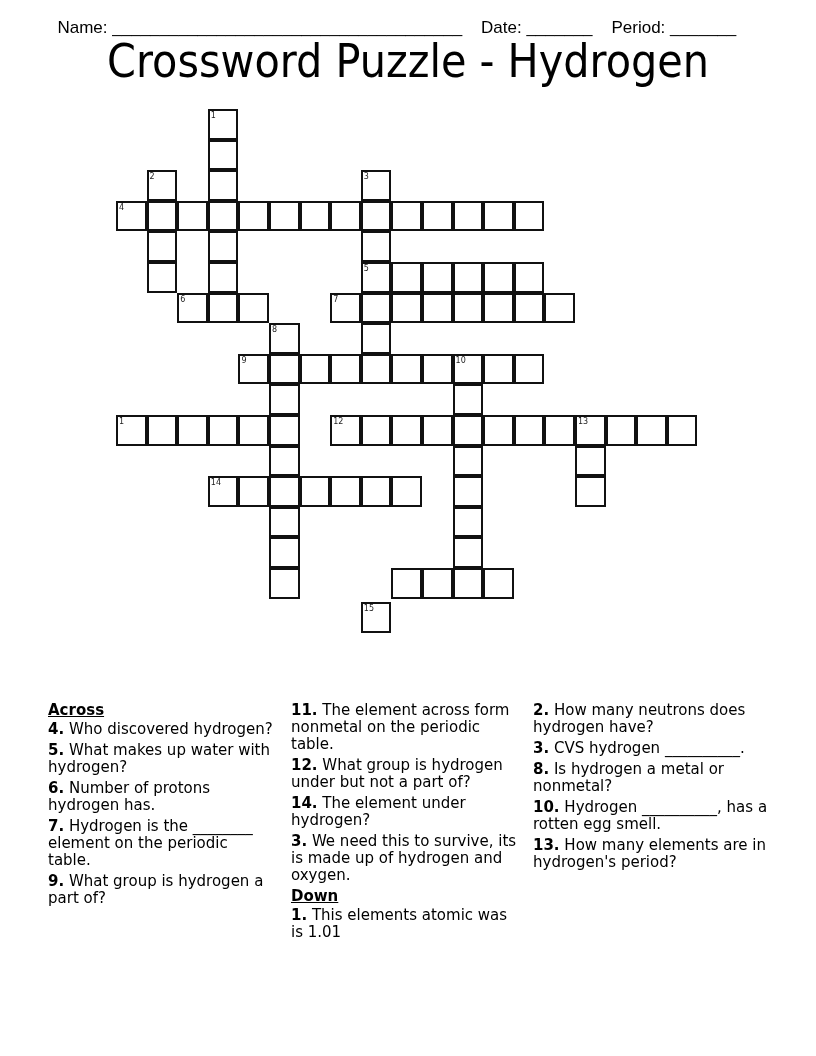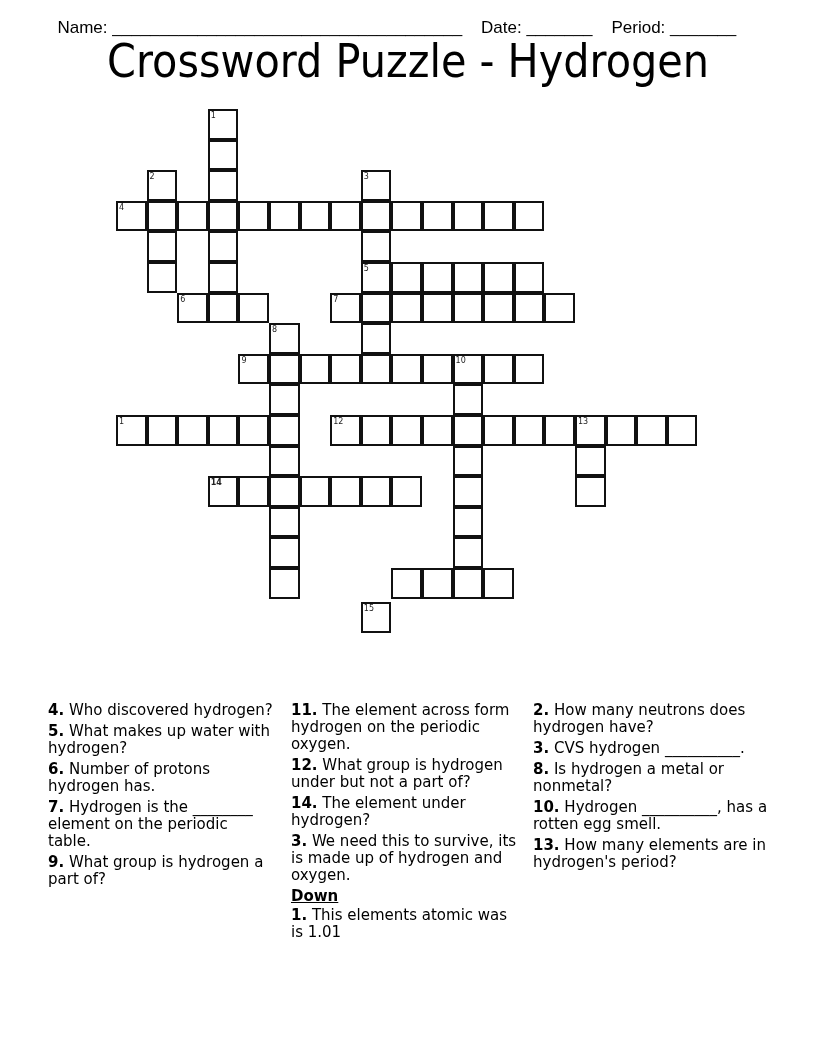--- a/index.html
+++ b/index.html
@@ -132,46 +132,47 @@
     <div class="cell" style="left: 514.8px; top: 416px;"></div>
     <div class="cell" style="left: 545.4px; top: 416px;"></div>
     <div class="cell" style="left: 576px; top: 416px;">
       <span class="num">13</span>
     </div>
     <div class="cell" style="left: 606.6px; top: 416px;"></div>
     <div class="cell" style="left: 637.2px; top: 416px;"></div>
     <div class="cell" style="left: 667.8px; top: 416px;"></div>
     <div class="cell" style="left: 576px; top: 446.6px;"></div>
     <div class="cell" style="left: 576px; top: 477.2px;"></div>
-    <div class="cell" style="left: 208.8px; top: 477.2px; font-weight: bold;">
+    <div class="cell" style="left: 208.8px; top: 477.2px;">
       <span class="num">14</span>
     </div>
     <div class="cell" style="left: 239.4px; top: 477.2px;"></div>
     <div class="cell" style="left: 300.6px; top: 477.2px;"></div>
     <div class="cell" style="left: 331.2px; top: 477.2px;"></div>
     <div class="cell" style="left: 361.8px; top: 477.2px;"></div>
     <div class="cell" style="left: 392.4px; top: 477.2px;"></div>
     <div class="cell" style="left: 361.8px; top: 569px; margin-top: 33px;">
       <span class="num">15</span>
     </div>
     <div class="cell" style="left: 392.4px; top: 569px;"></div>
     <div class="cell" style="left: 423px; top: 569px;"></div>
     <div class="cell" style="left: 484.2px; top: 569px;"></div>
   </div>
 
 <div class="clues col1">
+  <div class="sec">Across</div>
   <div class="clue"><b>4.</b> <span>Who discovered hydrogen?</span></div>
   <div class="clue"><b>5.</b> <span>What makes up water with hydrogen?</span></div>
   <div class="clue"><b>6.</b> <span>Number of protons hydrogen has.</span></div>
   <div class="clue"><b>7.</b> <span>Hydrogen is the ________ element on the periodic table.</span></div>
   <div class="clue"><b>9.</b> <span>What group is hydrogen a part of?</span></div>
 </div>
 
 <div class="clues col2">
-  <div class="clue"><b>11.</b> <span>The element across form hydrogen on the periodic oxygen.</span></div>
+  <div class="clue"><b>11.</b> <span>The element across form nonmetal on the periodic table.</span></div>
   <div class="clue"><b>12.</b> <span>What group is hydrogen under but not a part of?</span></div>
   <div class="clue"><b>14.</b> <span>The element under hydrogen?</span></div>
   <div class="clue"><b>3.</b> <span>We need this to survive, its is made up of hydrogen and oxygen.</span></div>
   <div class="sec">Down</div>
   <div class="clue"><b>1.</b> <span>This elements atomic was is 1.01</span></div>
 </div>
 
 <div class="clues col3">
   <div class="clue"><b>2.</b> <span>How many neutrons does hydrogen have?</span></div>
   <div class="clue"><b>3.</b> <span>CVS hydrogen __________.</span></div>

